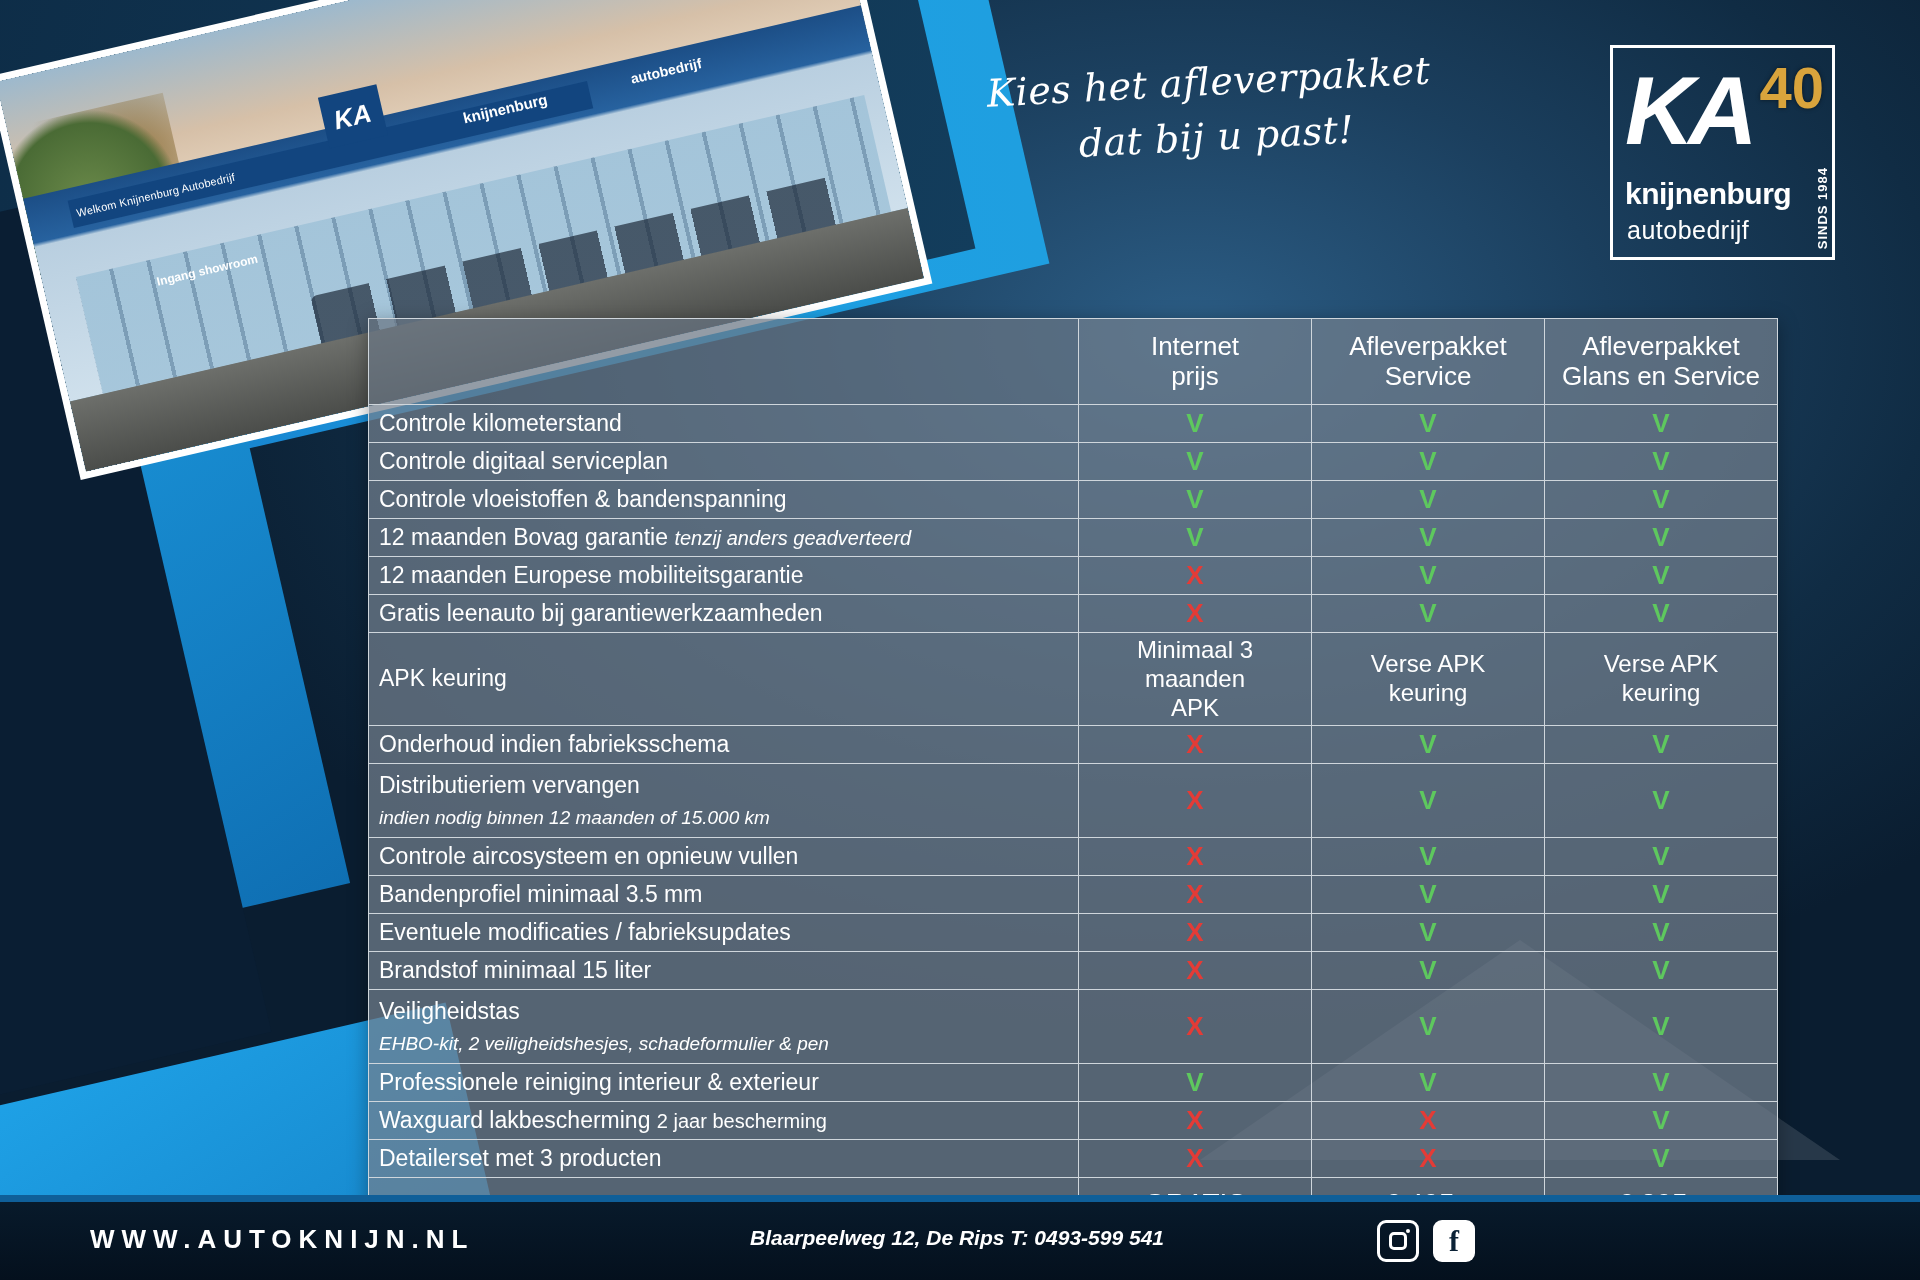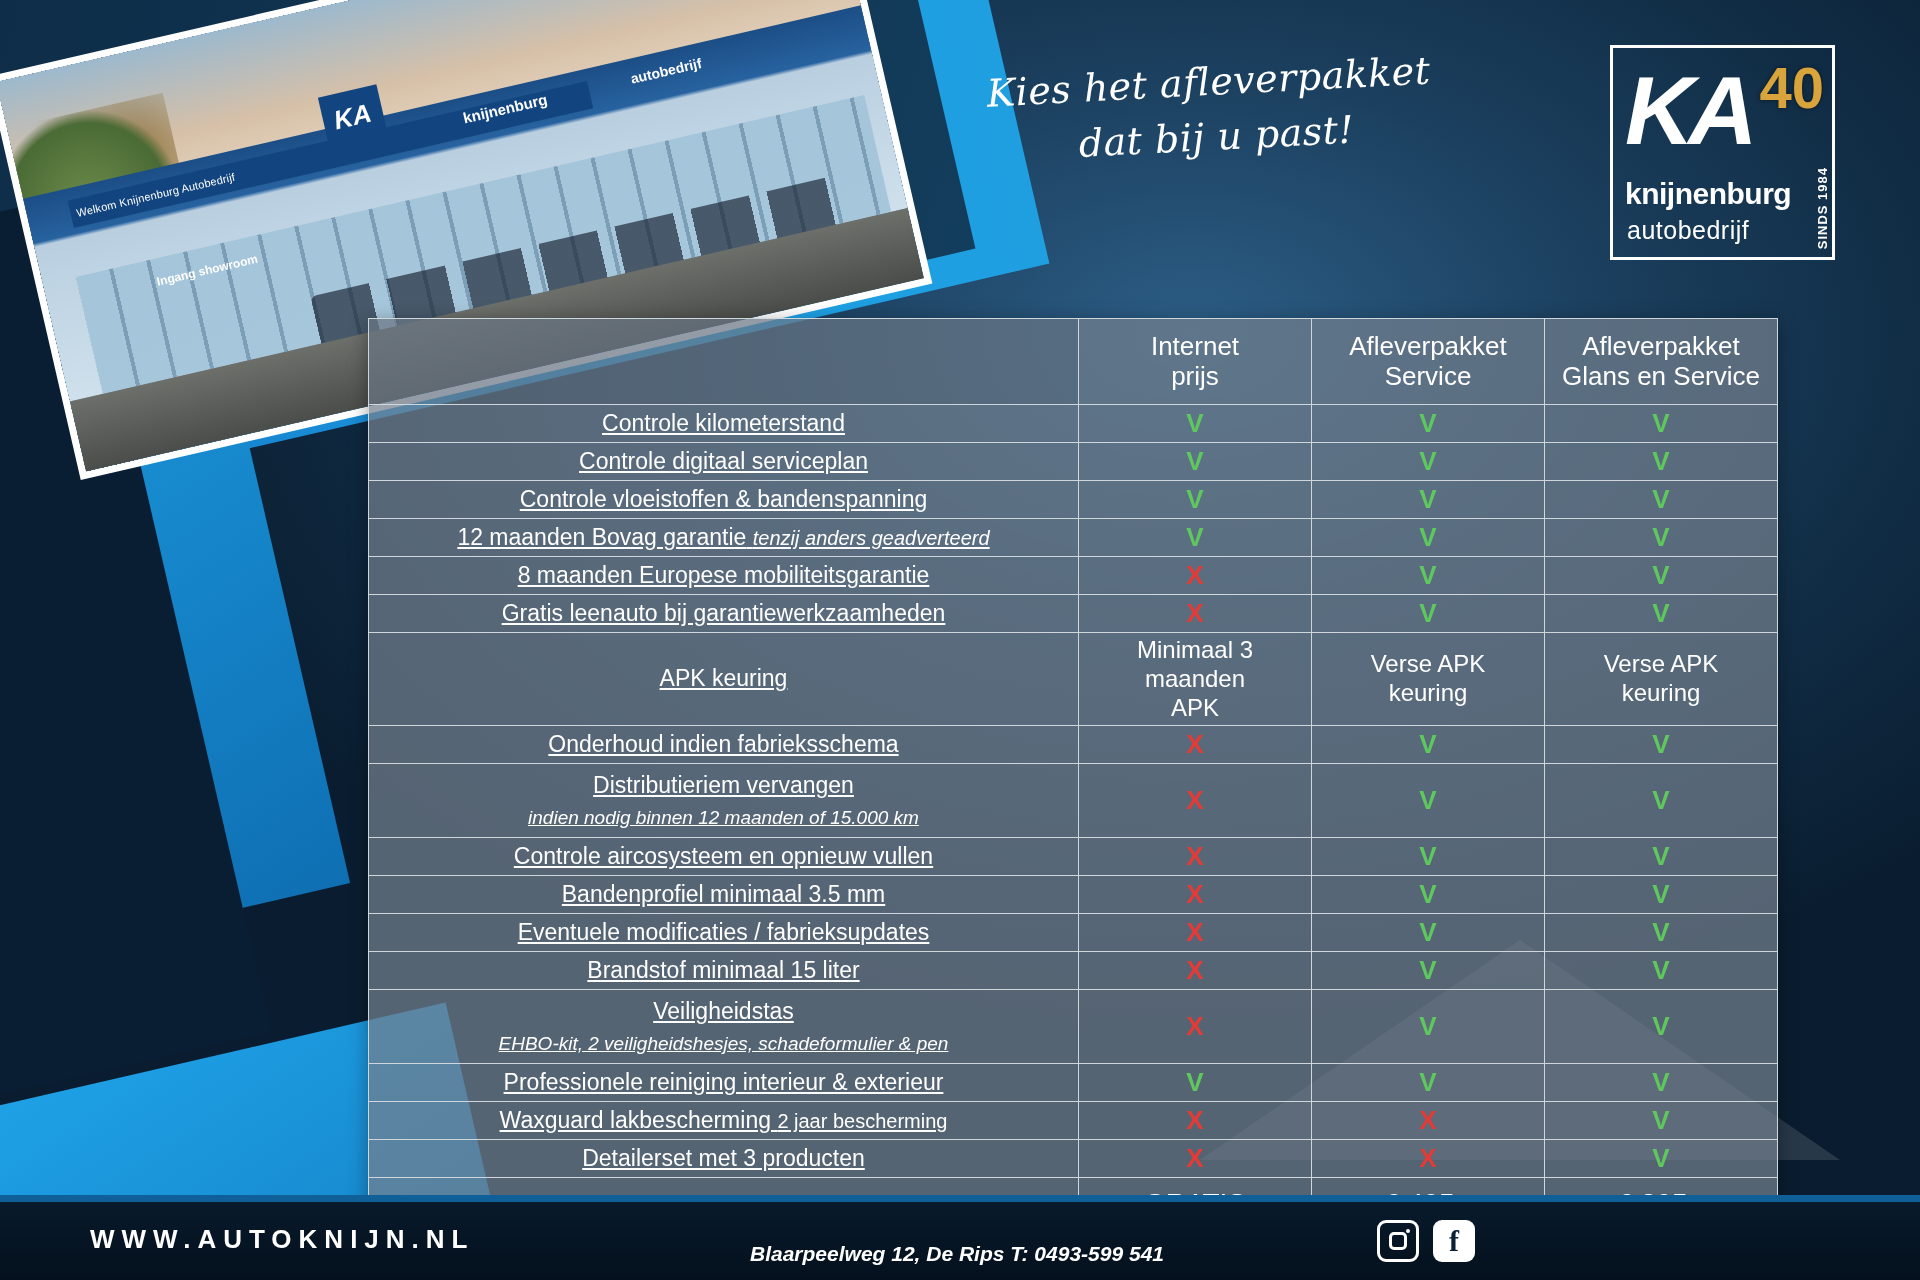--- a/index.html
+++ b/index.html
@@ -176,21 +176,21 @@
     vertical-align:middle;
   }
   thead th {
     height:86px;
     font-weight:normal;
     font-size:26px;
     text-align:center;
     line-height:1.15;
   }
   thead th.blank { background:rgba(105,118,132,0.72); }
-  td.feature { text-align:center; height:38px; line-height:1.2;text-decoration:underline; }
+  td.feature { text-align:left; height:38px; line-height:1.2; }
   td.mark { text-align:center; font-weight:bold; font-size:26px; }
   .v { color:#5ec85e; }
   .x { color:#e43b36; }
   td.txt { text-align:center; font-size:24px; line-height:1.2; }
   .note { font-style:italic; font-size:20px; }
   .subnote { display:block; font-style:italic; font-size:19px; margin-top:7px; }
   .small-inline { font-size:20px; }
   tr.tall td { height:74px; }
   tr.cost td { height:52px; font-size:28px; }
   tr.cost td.feature { font-size:25px; }
@@ -199,21 +199,21 @@
   .footer {
     position:absolute; left:0; right:0; bottom:0; height:78px;
     background:linear-gradient(#081a2b,#04101d);
     z-index:7;
   }
   .footer-url {
     position:absolute; left:80px; top:22px;
     color:#ffffff; font-size:26px; font-weight:bold; letter-spacing:7px;margin-left:10px;
   }
   .footer-addr {
-    position:absolute; left:750px; top:40px;
+    position:absolute; left:750px; top:24px;
     color:#ffffff; font-size:21px; font-weight:bold; font-style:italic;
   }
   .social {
     position:absolute; right:445px; top:18px; display:flex; gap:14px;
   }
   .soc {
     width:42px; height:42px; border-radius:9px; background:#ffffff;
     display:flex; align-items:center; justify-content:center;
   }
   .soc.fb { background:#ffffff; color:#0b2236; font-weight:bold; font-size:30px; font-family:"Liberation Serif", serif;}
@@ -308,21 +308,21 @@
             <td class="mark"><span class="v">V</span></td>
             <td class="mark"><span class="v">V</span></td>
           </tr>
           <tr>
             <td class="feature"><span>12 maanden Bovag garantie</span> <span class="note">tenzij anders geadverteerd</span></td>
             <td class="mark"><span class="v">V</span></td>
             <td class="mark"><span class="v">V</span></td>
             <td class="mark"><span class="v">V</span></td>
           </tr>
           <tr>
-            <td class="feature"><span>8 maanden Europese mobiliteitsgarantie</span></td>
+            <td class="feature"><span>12 maanden Europese mobiliteitsgarantie</span></td>
             <td class="mark"><span class="x">X</span></td>
             <td class="mark"><span class="v">V</span></td>
             <td class="mark"><span class="v">V</span></td>
           </tr>
           <tr>
             <td class="feature"><span>Gratis leenauto bij garantiewerkzaamheden</span></td>
             <td class="mark"><span class="x">X</span></td>
             <td class="mark"><span class="v">V</span></td>
             <td class="mark"><span class="v">V</span></td>
           </tr>

